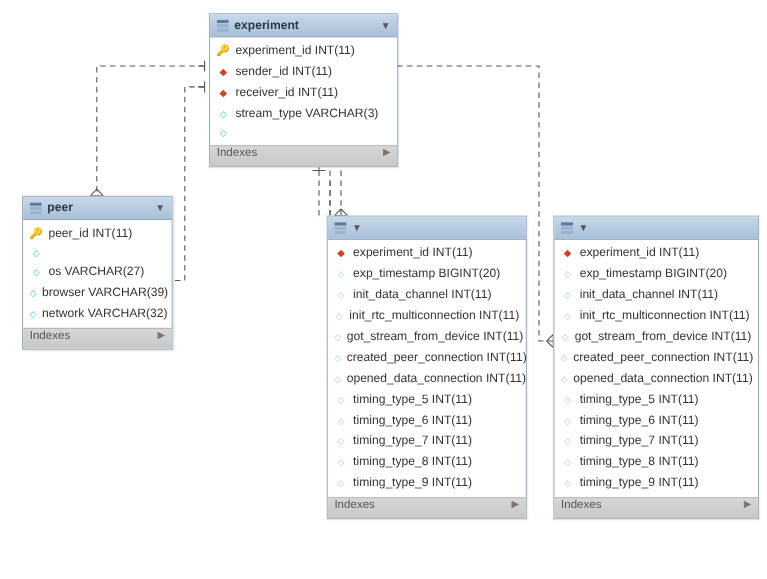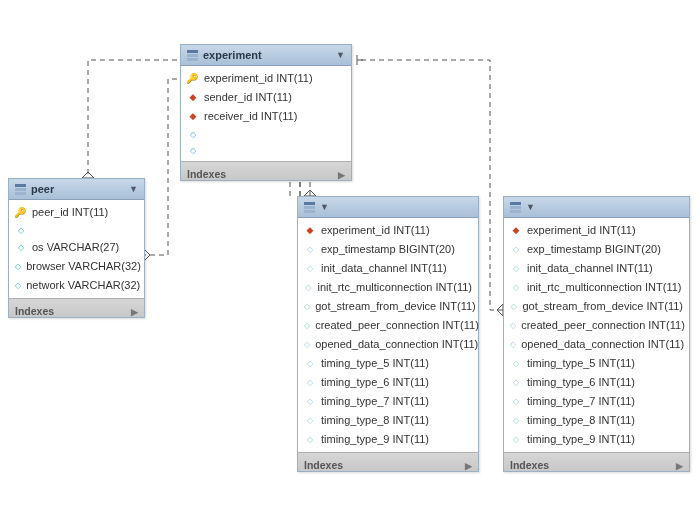--- a/index.html
+++ b/index.html
@@ -74,24 +74,24 @@
   }
   .sym-key { color: #e6b800; font-size: 10px; }
   .sym-fk  { color: #cc4422; font-size: 9px; }
   .sym-col { color: #3bbcd9; font-size: 8px; }
   .sym-ocol{ color: #9ecfdc; font-size: 8px; }
   .indexes {
     background: linear-gradient(#d6d6d6, #c8c8c8);
     border-top: 1px solid #b0b0b0;
     height: 18px;
     display: flex;
-    align-items: flex-end;
+    align-items: flex-start;
     padding: 0 6px;
     color: #555;
-    font-weight: bold;
+    font-weight: normal;
     font-size: 10.5px;
   }
   .indexes .arrow {
     margin-left: auto;
     color: #777;
     font-size: 9px;
   }
 </style>
 </head>
 <body>
@@ -128,21 +128,21 @@
       <path d="M357,55 L357,65 M363,60 L357,60"></path>
 
       <path d="M304,196 L316,196 M310,190 L304,196 M310,190 L316,196"></path>
 
       <path d="M284,155 L296,155 M290,149 L290,155"></path>
 
       <path d="M503,304 L503,316 M497,310 L503,304 M497,310 L503,316"></path>
     </g>
   </svg>
 
-  <div class="table" style="left:180px; top:12px; width:170px;margin-top:32px;">
+  <div class="table" style="left:190px; top:12px; width:170px;">
     <div class="table-header">
       <span class="icon">
         <svg width="11" height="11">
             <rect x="0" y="0" width="11" height="3" fill="#5a7aa0"></rect>
             <rect x="0" y="4" width="11" height="3" fill="#9ab4d0"></rect>
             <rect x="0" y="8" width="11" height="3" fill="#9ab4d0"></rect>
           </svg>
       </span>
       <span class="title">experiment</span>
       <span class="collapse">▼</span>
@@ -155,32 +155,33 @@
       <div class="col">
           <span class="sym sym-fk">◆</span>
           <span>sender_id INT(11)</span>
         </div>
       <div class="col">
           <span class="sym sym-fk">◆</span>
           <span>receiver_id INT(11)</span>
         </div>
       <div class="col">
           <span class="sym sym-col">◇</span>
+          <span>stream_type VARCHAR(3)</span>
         </div>
       <div class="col">
           <span class="sym sym-col">◇</span>
         </div>
     </div>
     <div class="indexes">
       <span>Indexes</span>
       <span class="arrow">▶</span>
     </div>
   </div>
 
-  <div class="table" style="left:8px; top:178px; width:135px;">
+  <div class="table" style="left:20px; top:178px; width:135px;">
     <div class="table-header">
       <span class="icon">
         <svg width="11" height="11">
             <rect x="0" y="0" width="11" height="3" fill="#5a7aa0"></rect>
             <rect x="0" y="4" width="11" height="3" fill="#9ab4d0"></rect>
             <rect x="0" y="8" width="11" height="3" fill="#9ab4d0"></rect>
           </svg>
       </span>
       <span class="title">peer</span>
       <span class="collapse">▼</span>
@@ -192,21 +193,21 @@
         </div>
       <div class="col">
           <span class="sym sym-col">◇</span>
         </div>
       <div class="col">
           <span class="sym sym-col">◇</span>
           <span>os VARCHAR(27)</span>
         </div>
       <div class="col">
           <span class="sym sym-col">◇</span>
-          <span>browser VARCHAR(32)</span>
+          <span>browser VARCHAR(39)</span>
         </div>
       <div class="col">
           <span class="sym sym-col">◇</span>
           <span>network VARCHAR(32)</span>
         </div>
     </div>
     <div class="indexes">
       <span>Indexes</span>
       <span class="arrow">▶</span>
     </div>

